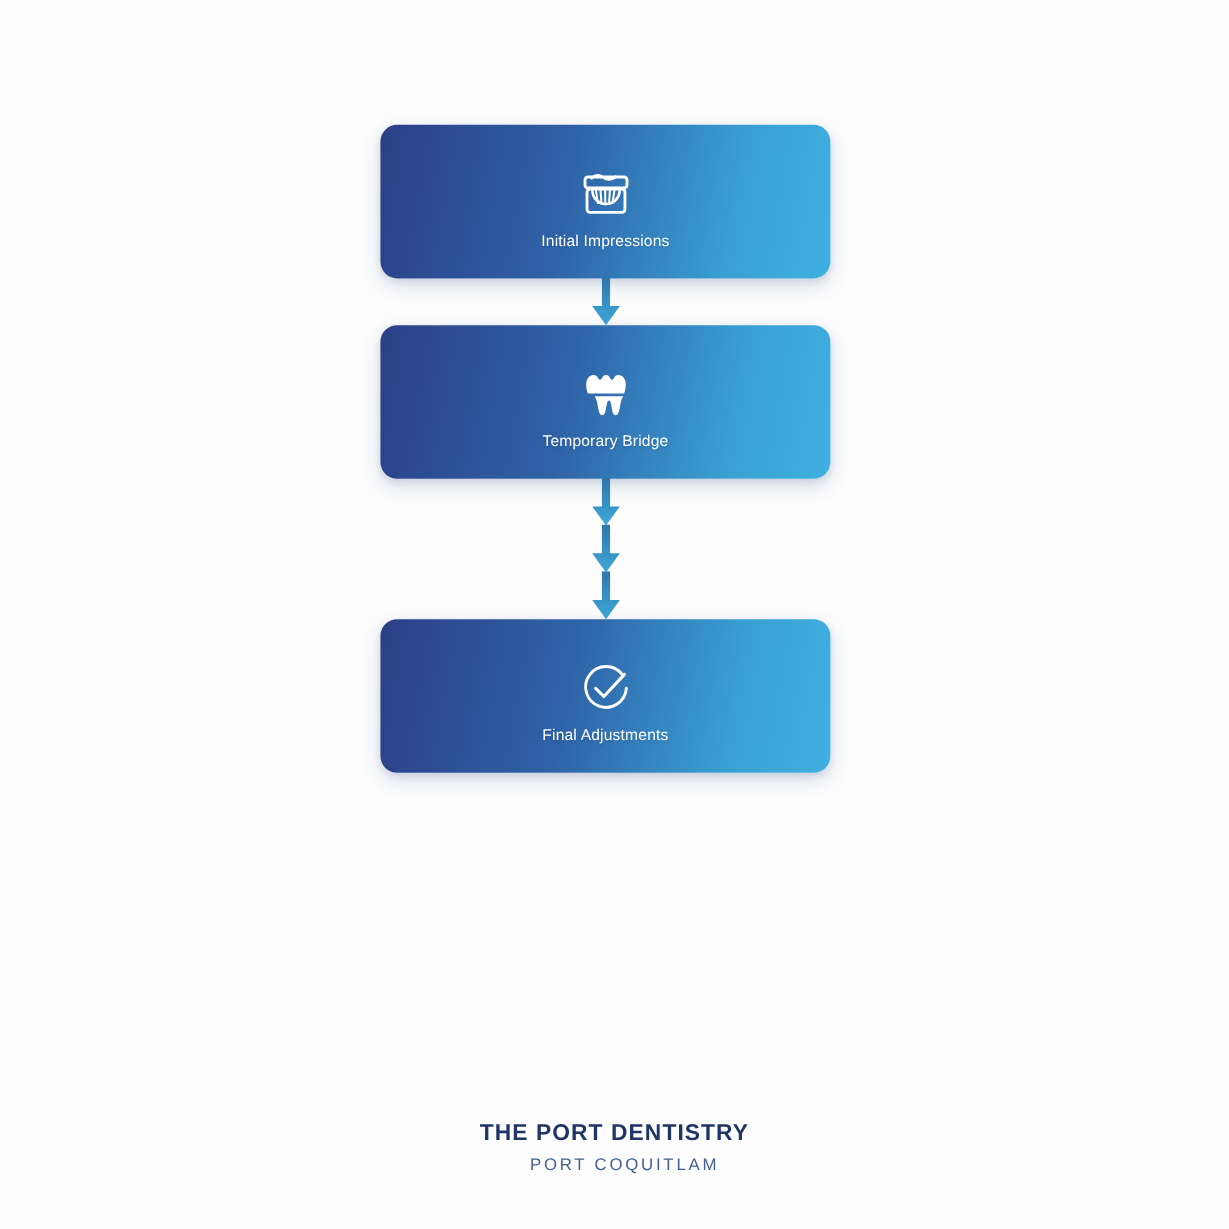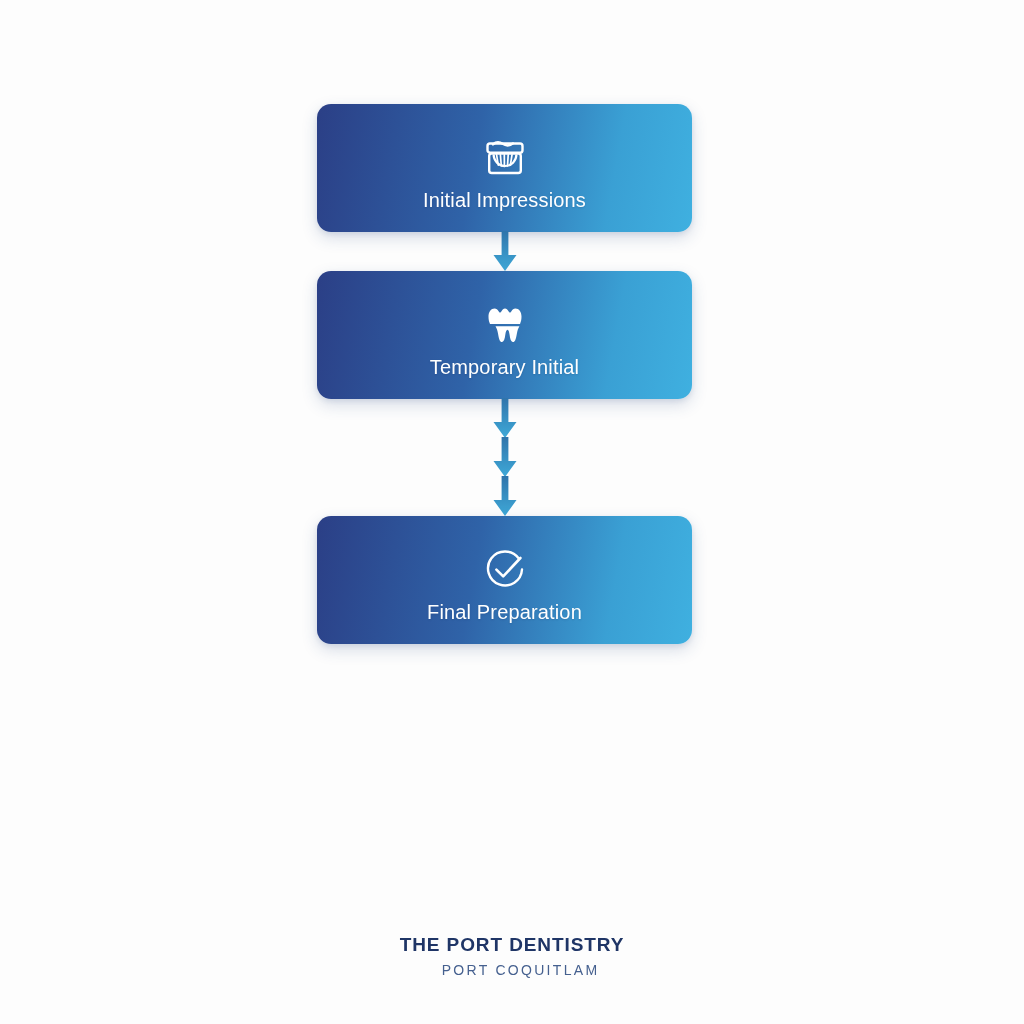--- a/index.html
+++ b/index.html
@@ -54,21 +54,21 @@
     margin-bottom: 6px;
   }
   .step-icon svg {
     display: block;
     width: 52px;
     height: 52px;
   }
 
   .step-label {
     color: #ffffff;
-    font-size: 20px;
+    font-size: 13px;
     font-weight: 400;
     letter-spacing: 0.15px;
     line-height: 1;
     text-align: left;
     white-space: nowrap;
     text-shadow: 0 1px 2px rgba(20, 45, 95, 0.18);
   }
 
   
   .connector {
@@ -150,21 +150,21 @@
           <path d="M26 9.5 c-1.6 0-2.5 1-3.3 2.4 c-0.5 0.9-1.0 1.5-1.7 1.5 c-0.7 0-1.1-0.6-1.6-1.5
                    C18.6 10.5 17.4 9.4 15.6 9.4 C12.0 9.4 9.5 12.7 9.5 17.6
                    c0 3.1 0.6 5.5 1.5 7.3 h30 c0.9-1.8 1.5-4.2 1.5-7.3
                    c0-4.9-2.5-8.2-6.1-8.2 c-1.8 0-3.0 1.1-3.8 2.5
                    c-0.5 0.9-0.9 1.5-1.6 1.5 c-0.7 0-1.2-0.6-1.7-1.5 C28.5 10.5 27.6 9.5 26 9.5 Z" fill="#ffffff"></path>
           <path d="M11.6 27.2 h28.8 c-1.3 2.2-2.0 4.4-2.5 7.2 c-0.7 4.0-1.4 8.6-3.9 8.6
                    c-2.2 0-2.9-3.6-3.4-7.2 c-0.4-2.8-0.9-5.0-2.1-5.0 c-1.2 0-1.8 2.2-2.2 5.0
                    c-0.5 3.6-1.2 7.2-3.4 7.2 c-2.5 0-3.2-4.6-3.9-8.6 c-0.5-2.8-1.2-5.0-2.5-7.2 Z" fill="#ffffff"></path>
         </svg>
       </span>
-      <span class="step-label">Temporary Initial</span>
+      <span class="step-label">Temporary Bridge</span>
     </div>
 
     <div class="connector">
       <svg viewBox="0 0 30 41" xmlns="http://www.w3.org/2000/svg">
         <defs>
           <linearGradient id="arrowGrad2" x1="0" y1="0" x2="0" y2="1">
             <stop offset="0%" stop-color="#2f74ab"></stop>
             <stop offset="100%" stop-color="#3fa9d8"></stop>
           </linearGradient>
         </defs>
@@ -198,21 +198,21 @@
       </svg>
     </div>
 
     <div class="step-card">
       <span class="step-icon">
         <svg viewBox="0 0 52 52" fill="none" xmlns="http://www.w3.org/2000/svg">
           <path d="M39.6 14.2 A17 17 0 1 0 43 25.5" stroke="#ffffff" stroke-width="2.4" stroke-linecap="round"></path>
           <path d="M17.4 25.6 L24.2 32.4 L41.4 14.0" stroke="#ffffff" stroke-width="2.6" stroke-linecap="round" stroke-linejoin="round"></path>
         </svg>
       </span>
-      <span class="step-label">Final Preparation</span>
+      <span class="step-label">Final Adjustments</span>
     </div>
 
   </div>
 
   <div class="brand-footer">
     <div class="brand-name">THE PORT DENTISTRY</div>
     <div class="brand-location">PORT COQUITLAM</div>
   </div>
 
 </div>

